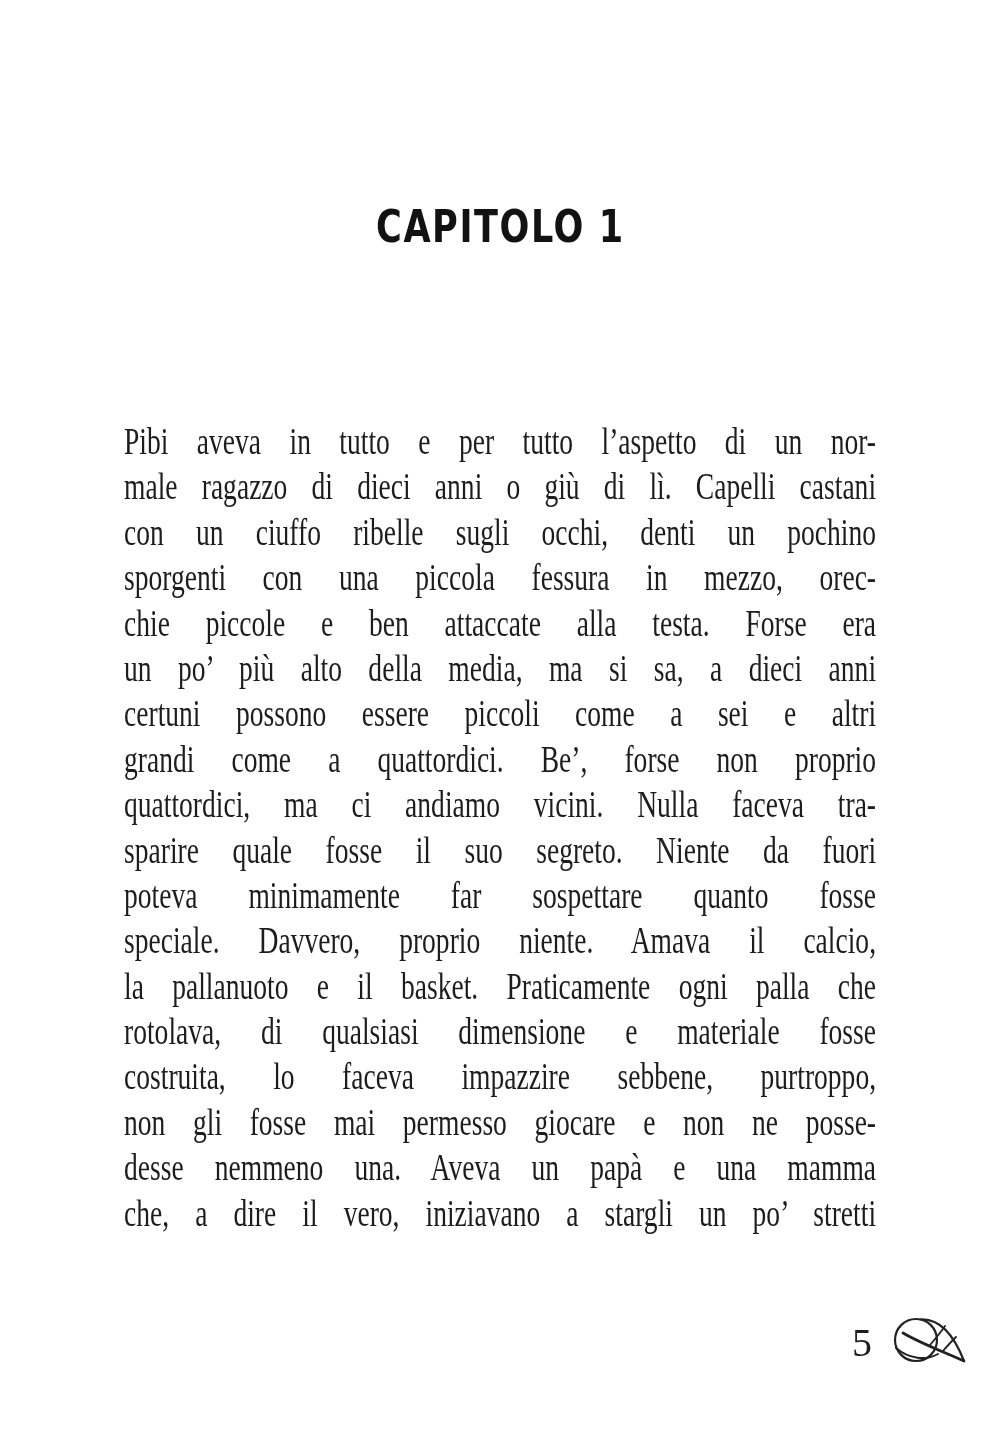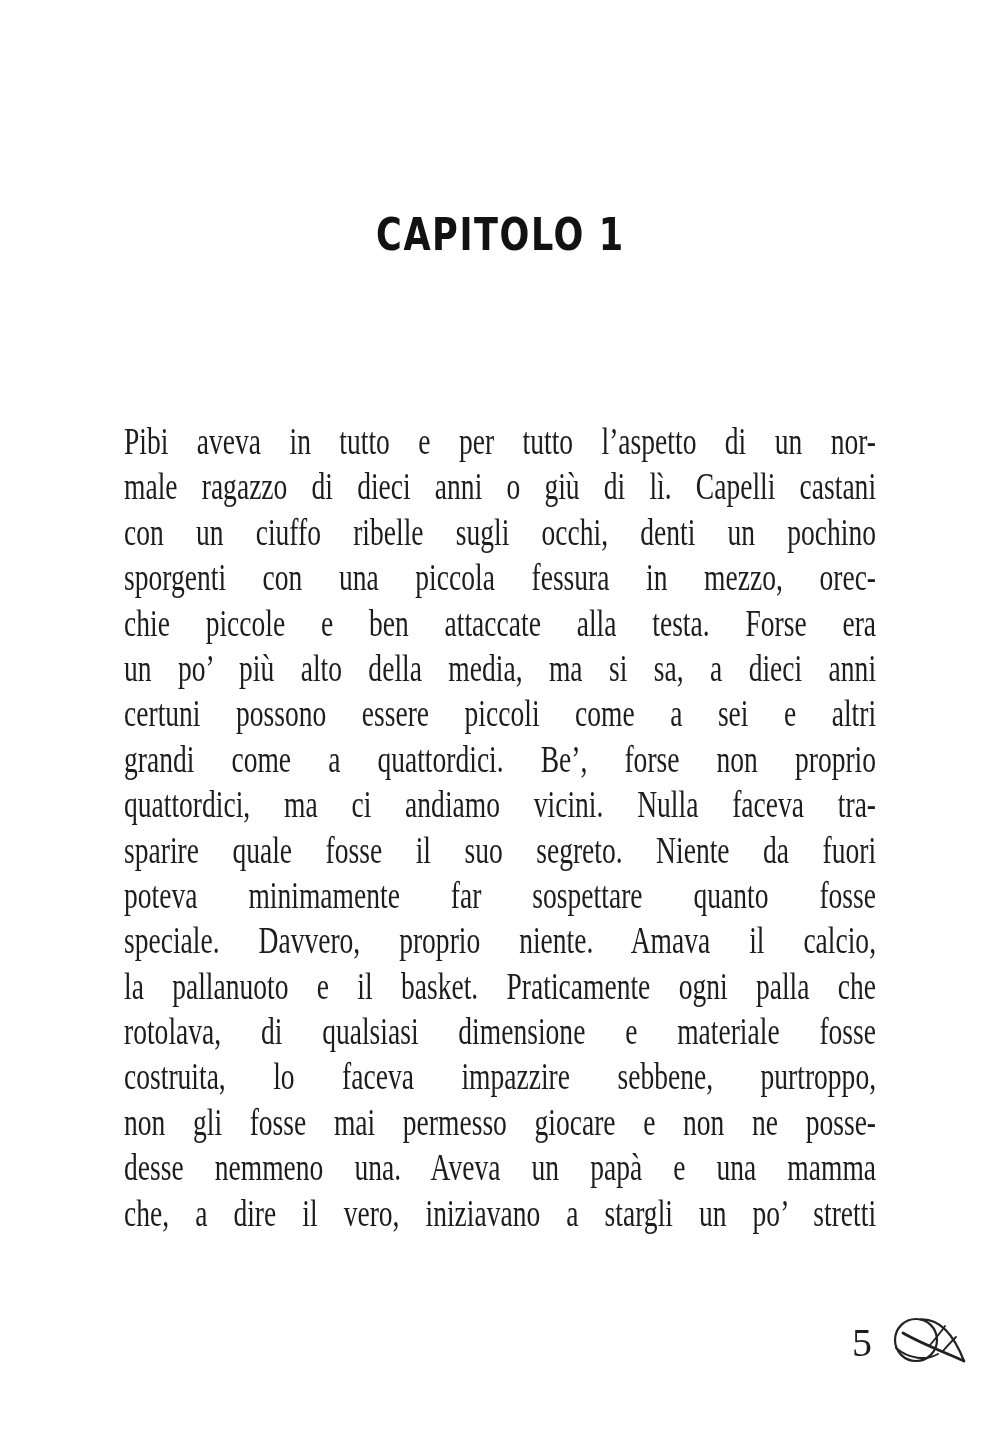--- a/index.html
+++ b/index.html
@@ -6,21 +6,21 @@
   .page {
     position: relative;
     width: 1000px;
     height: 1432px;
     background: #ffffff;
     overflow: hidden;
     font-family: "Liberation Serif", serif;
   }
   .heading {
     position: absolute;
-    top: 208px;
+    top: 200px;
     left: 0;
     width: 1000px;
     text-align: center;
   }
   .heading-inner {
     display: inline-block;
     font-family: "DejaVu Sans", sans-serif;
     font-weight: 800;
     font-size: 45px;
     letter-spacing: 2px;

